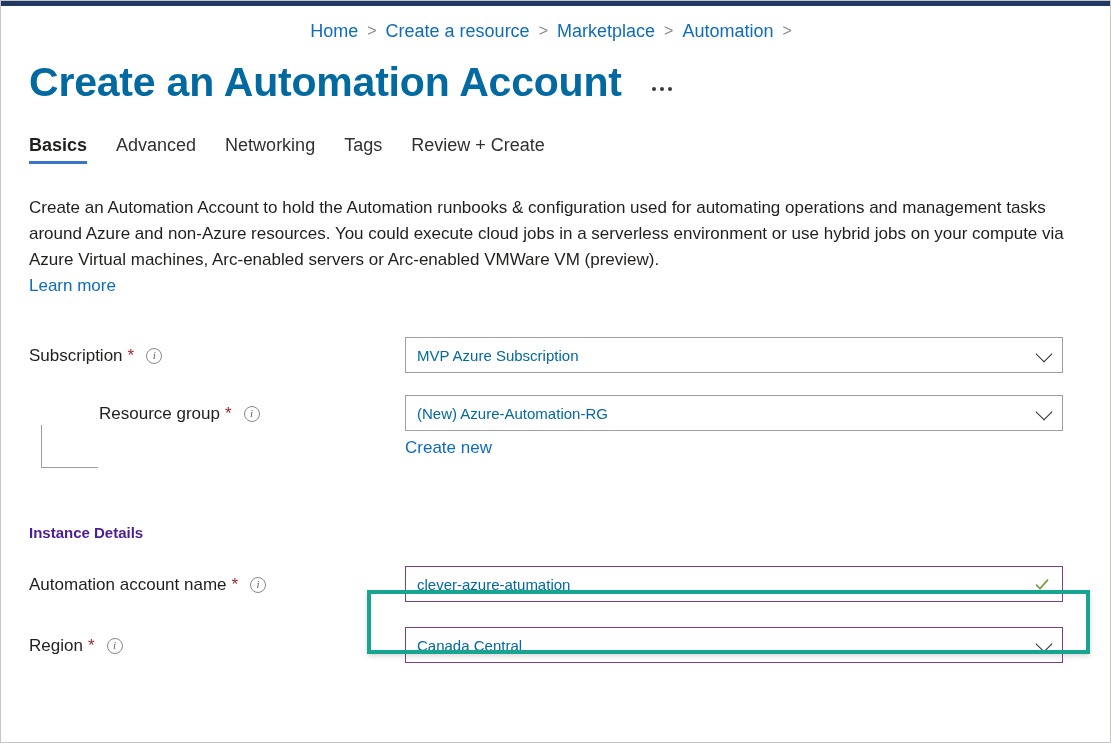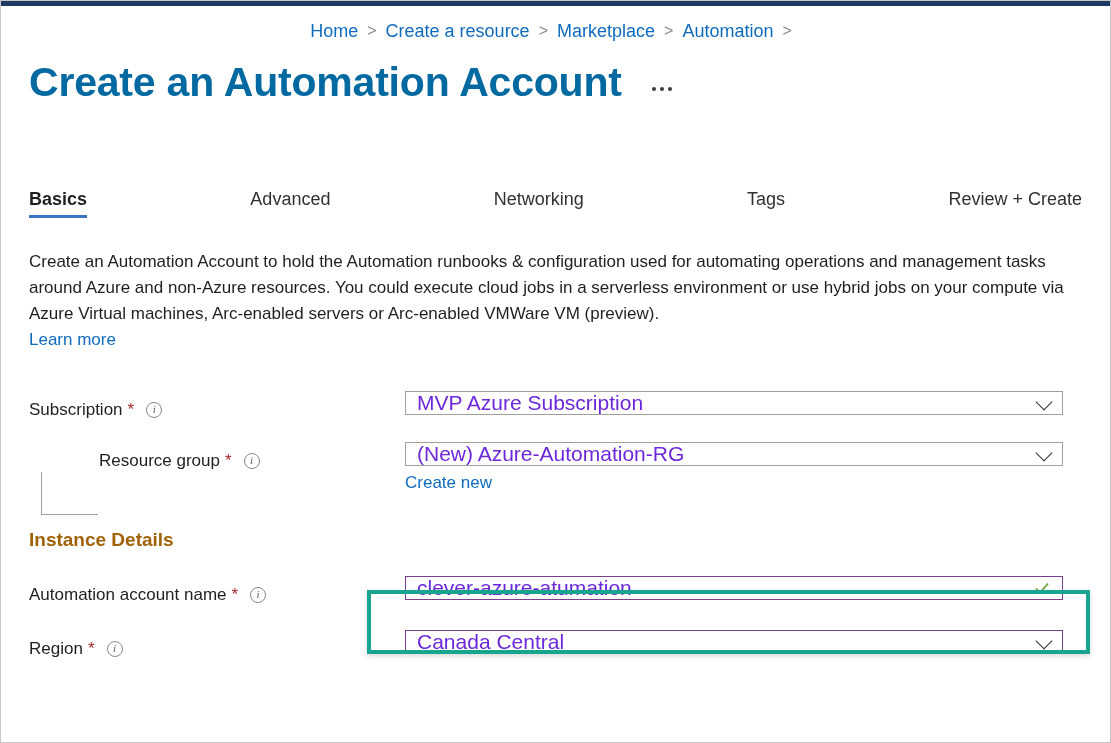--- a/index.html
+++ b/index.html
@@ -85,23 +85,22 @@
     height: 4px;
     border-radius: 50%;
     background: #3b3a39;
     display: block;
   }
 
   
   .tabs {
     display: flex;
     align-items: flex-end;
-    margin-top: 83px;
+    margin-top: 29px;
     gap: 29px;
-    justify-content: space-between;
   }
   .tab {
     font-size: 18px;
     color: #323130;
     padding-bottom: 8px;
     cursor: pointer;
     position: relative;
   }
   .tab.active {
     font-weight: bold;
@@ -182,29 +181,29 @@
   }
 
   .field-control {
     flex: 0 0 658px;
     width: 658px;
   }
 
   .select-box, .text-box {
     position: relative;
     width: 658px;
-    height: 24px;
+    height: 36px;
     box-sizing: border-box;
     border: 1px solid #a19f9d;
     background: #ffffff;
     display: flex;
     align-items: center;
     padding: 0 34px 0 11px;
-    font-size: 21px;
-    color: #6d28d9;
+    font-size: 15px;
+    color: #0369a1;
     cursor: pointer;
   }
   .select-box.accent, .text-box.accent {
     border-color: #7a3e8f;
   }
   .chevron {
     position: absolute;
     right: 12px;
     top: 50%;
     width: 11px;
@@ -234,24 +233,24 @@
     position: absolute;
     left: 12px;
     top: 30px;
     width: 56px;
     height: 42px;
     border-left: 1.5px solid #a19f9d;
     border-bottom: 1.5px solid #a19f9d;
   }
 
   .section-heading {
-    font-size: 19px;
+    font-size: 15px;
     font-weight: bold;
-    color: #a16207;
-    margin-top: 36px;
+    color: #4c1d95;
+    margin-top: 66px;
   }
 
   
   .highlight-box {
     position: absolute;
     border: 4px solid #17a58f;
     background: transparent;
     box-shadow: 0 2px 5px rgba(0,0,0,0.16);
     pointer-events: none;
   }

